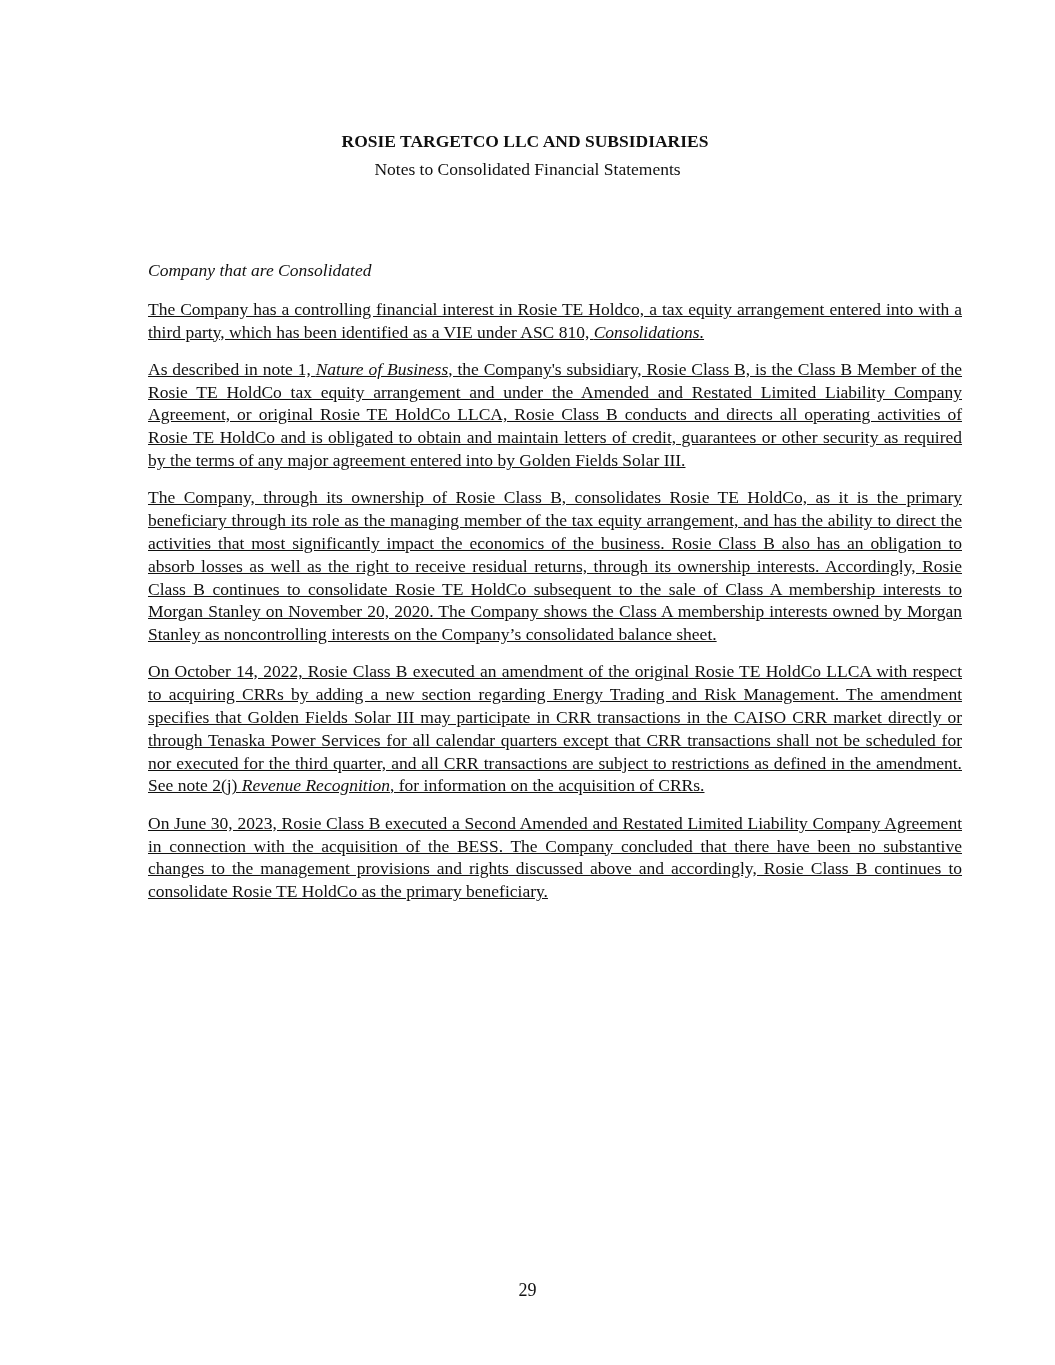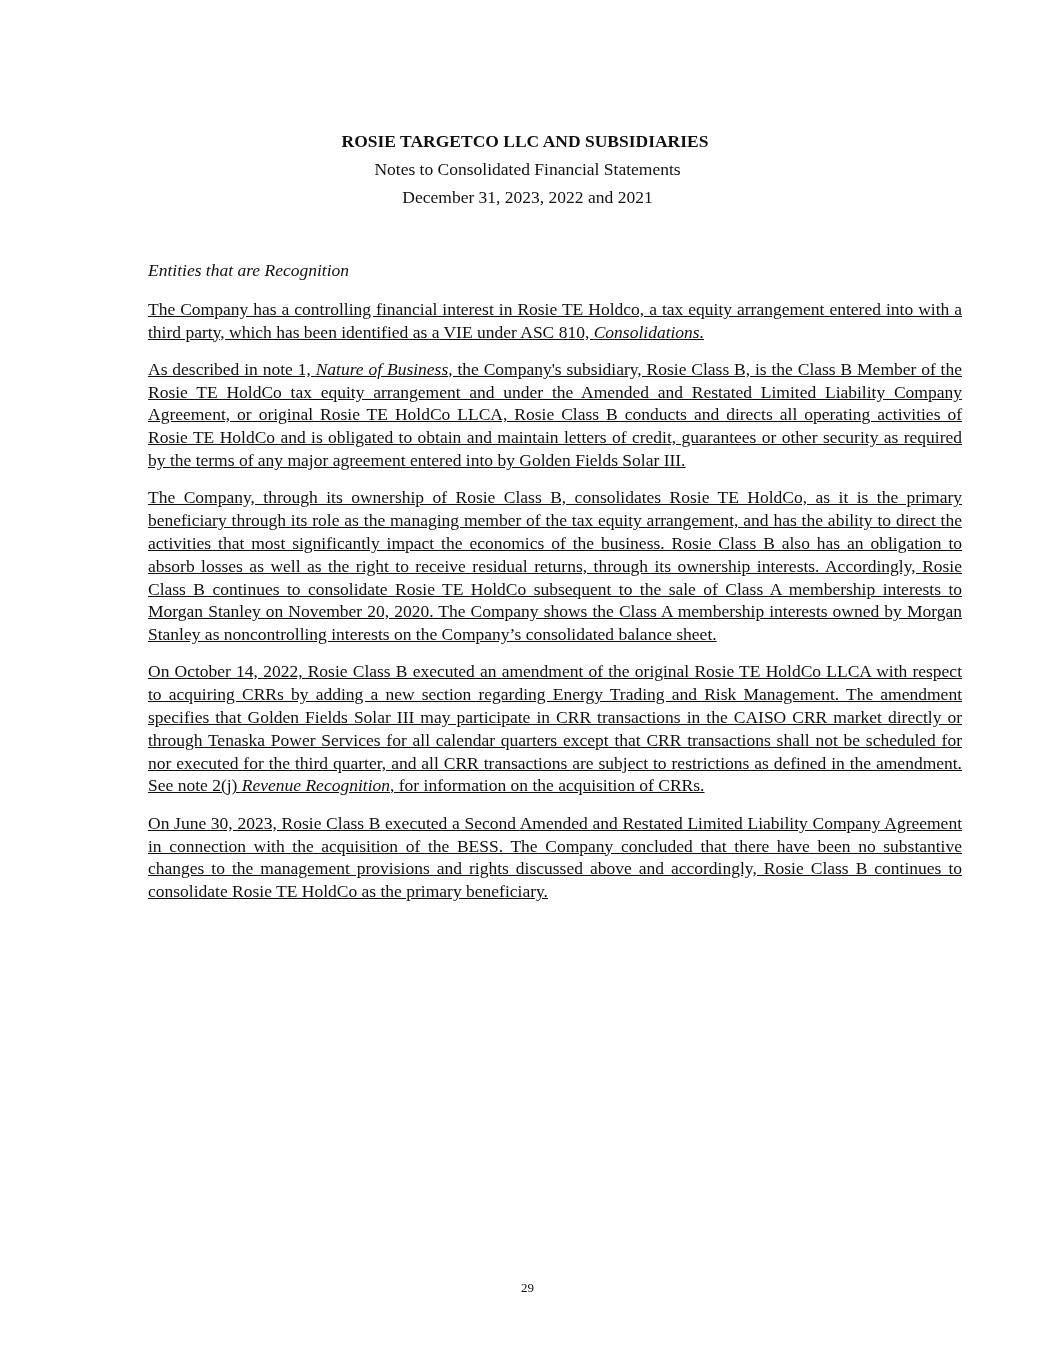--- a/index.html
+++ b/index.html
@@ -49,34 +49,33 @@
       margin: 0 0 14.5px 0;
       text-align: justify;
       text-decoration: underline;
     }
     .page-number {
       position: absolute;
       top: 1280px;
       left: 0;
       width: 1055px;
       text-align: center;
-      font-size: 13px;
+      font-size: 18px;
     }
   </style>
 </head>
 <body>
 
 <div class="header">
   <div class="company">ROSIE TARGETCO LLC AND SUBSIDIARIES</div>
   <div class="subtitle">Notes to Consolidated Financial Statements</div>
-  <div class="subtitle">December 31, 2023, 2022 and 2021</div>
 </div>
 
 <div class="content">
-  <div class="section-heading">Entities that are Recognition</div>
+  <div class="section-heading">Company that are Consolidated</div>
 
   <p><span>The Company has a controlling financial interest in Rosie TE Holdco, a tax equity arrangement entered into with a third party, which has been identified as a VIE under ASC 810, </span><em>Consolidations.</em></p>
 
   <p><span>As described in note 1, </span><em>Nature of Business</em><span>, the Company's subsidiary, Rosie Class B, is the Class B Member of the Rosie TE HoldCo tax equity arrangement and under the Amended and Restated Limited Liability Company Agreement, or original Rosie TE HoldCo LLCA, Rosie Class B conducts and directs all operating activities of Rosie TE HoldCo and is obligated to obtain and maintain letters of credit, guarantees or other security as required by the terms of any major agreement entered into by Golden Fields Solar III.</span></p>
 
   <p>The Company, through its ownership of Rosie Class B, consolidates Rosie TE HoldCo, as it is the primary beneficiary through its role as the managing member of the tax equity arrangement, and has the ability to direct the activities that most significantly impact the economics of the business. Rosie Class B also has an obligation to absorb losses as well as the right to receive residual returns, through its ownership interests. Accordingly, Rosie Class B continues to consolidate Rosie TE HoldCo subsequent to the sale of Class A membership interests to Morgan Stanley on November 20, 2020. The Company shows the Class A membership interests owned by Morgan Stanley as noncontrolling interests on the Company’s consolidated balance sheet.</p>
 
   <p><span>On October 14, 2022, Rosie Class B executed an amendment of the original Rosie TE HoldCo LLCA with respect to acquiring CRRs by adding a new section regarding Energy Trading and Risk Management. The amendment specifies that Golden Fields Solar III may participate in CRR transactions in the CAISO CRR market directly or through Tenaska Power Services for all calendar quarters except that CRR transactions shall not be scheduled for nor executed for the third quarter, and all CRR transactions are subject to restrictions as defined in the amendment. See note 2(j) </span><em>Revenue Recognition</em><span>, for information on the acquisition of CRRs.</span></p>
 
   <p>On June 30, 2023, Rosie Class B executed a Second Amended and Restated Limited Liability Company Agreement in connection with the acquisition of the BESS. The Company concluded that there have been no substantive changes to the management provisions and rights discussed above and accordingly, Rosie Class B continues to consolidate Rosie TE HoldCo as the primary beneficiary.</p>

